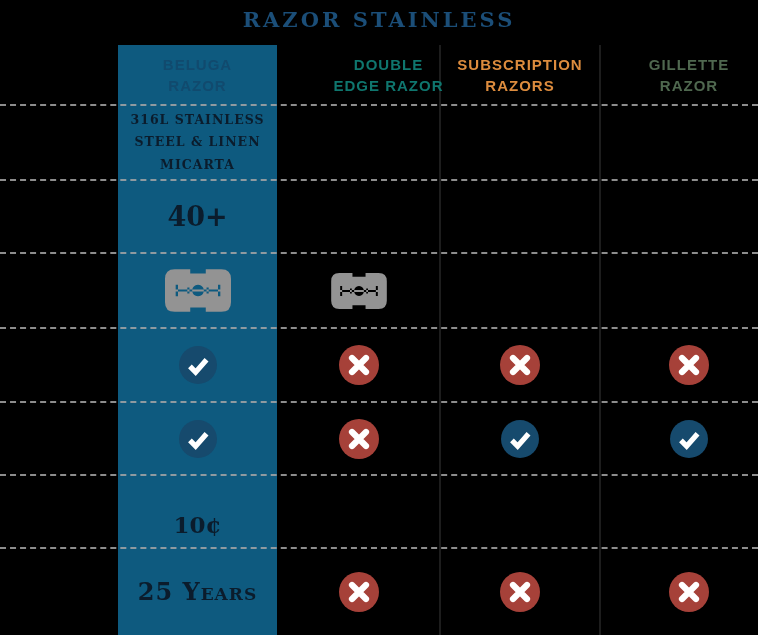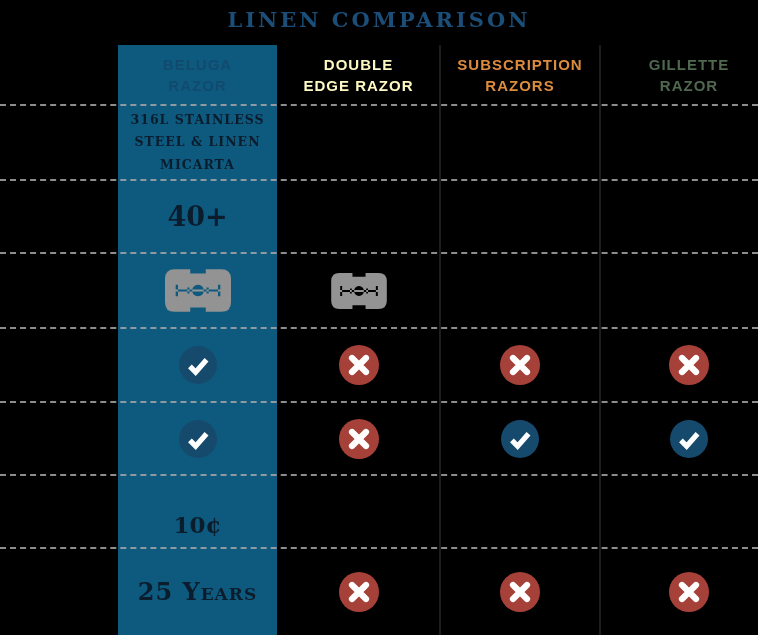--- a/index.html
+++ b/index.html
@@ -33,38 +33,38 @@
   }
   .p0 { left:118px; width:159px; }
   .p1 { left:277px; width:163px; }
   .p2 { left:440px; width:160px; }
   .p3 { left:600px; width:158px;margin-left:10px; }
   .header-cell {
     font-weight:bold; font-size:15px; letter-spacing:1px; line-height:1.4;
     white-space:pre-line;
   }
   .hc0 { color:#114a6e; }
-  .hc1 { color:#fef9c3; }
+  .hc1 { color:#0f766e;margin-left:30px; }
   .hc2 { color:#dd8c3e; }
   .hc3 { color:#4f684f; }
   .cell-text {
     font-family:"DejaVu Serif", serif; font-weight:bold; color:#0b1c2c;
   }
   .material { font-size:12.5px; line-height:1.8; letter-spacing:1px; white-space:pre-line; }
   .stat-large { font-size:27px; }
   .stat { font-size:23px;margin-top:25px; }
   .years { font-size:24px; font-variant:small-caps; letter-spacing:1px; }
   svg { display:block; }
 </style>
 </head>
 <body>
 
 <div class="canvas">
 
-  <h1 class="title">LINEN COMPARISON</h1>
+  <h1 class="title">RAZOR STAINLESS</h1>
 
   <div class="beluga-col"></div>
   <div class="vdiv vdiv1"></div>
   <div class="vdiv vdiv2"></div>
 
   <div class="hrow">
     <div class="cell p0 header-cell hc0">BELUGA
 RAZOR</div>
     <div class="cell p1 header-cell hc1">DOUBLE
 EDGE RAZOR</div>

